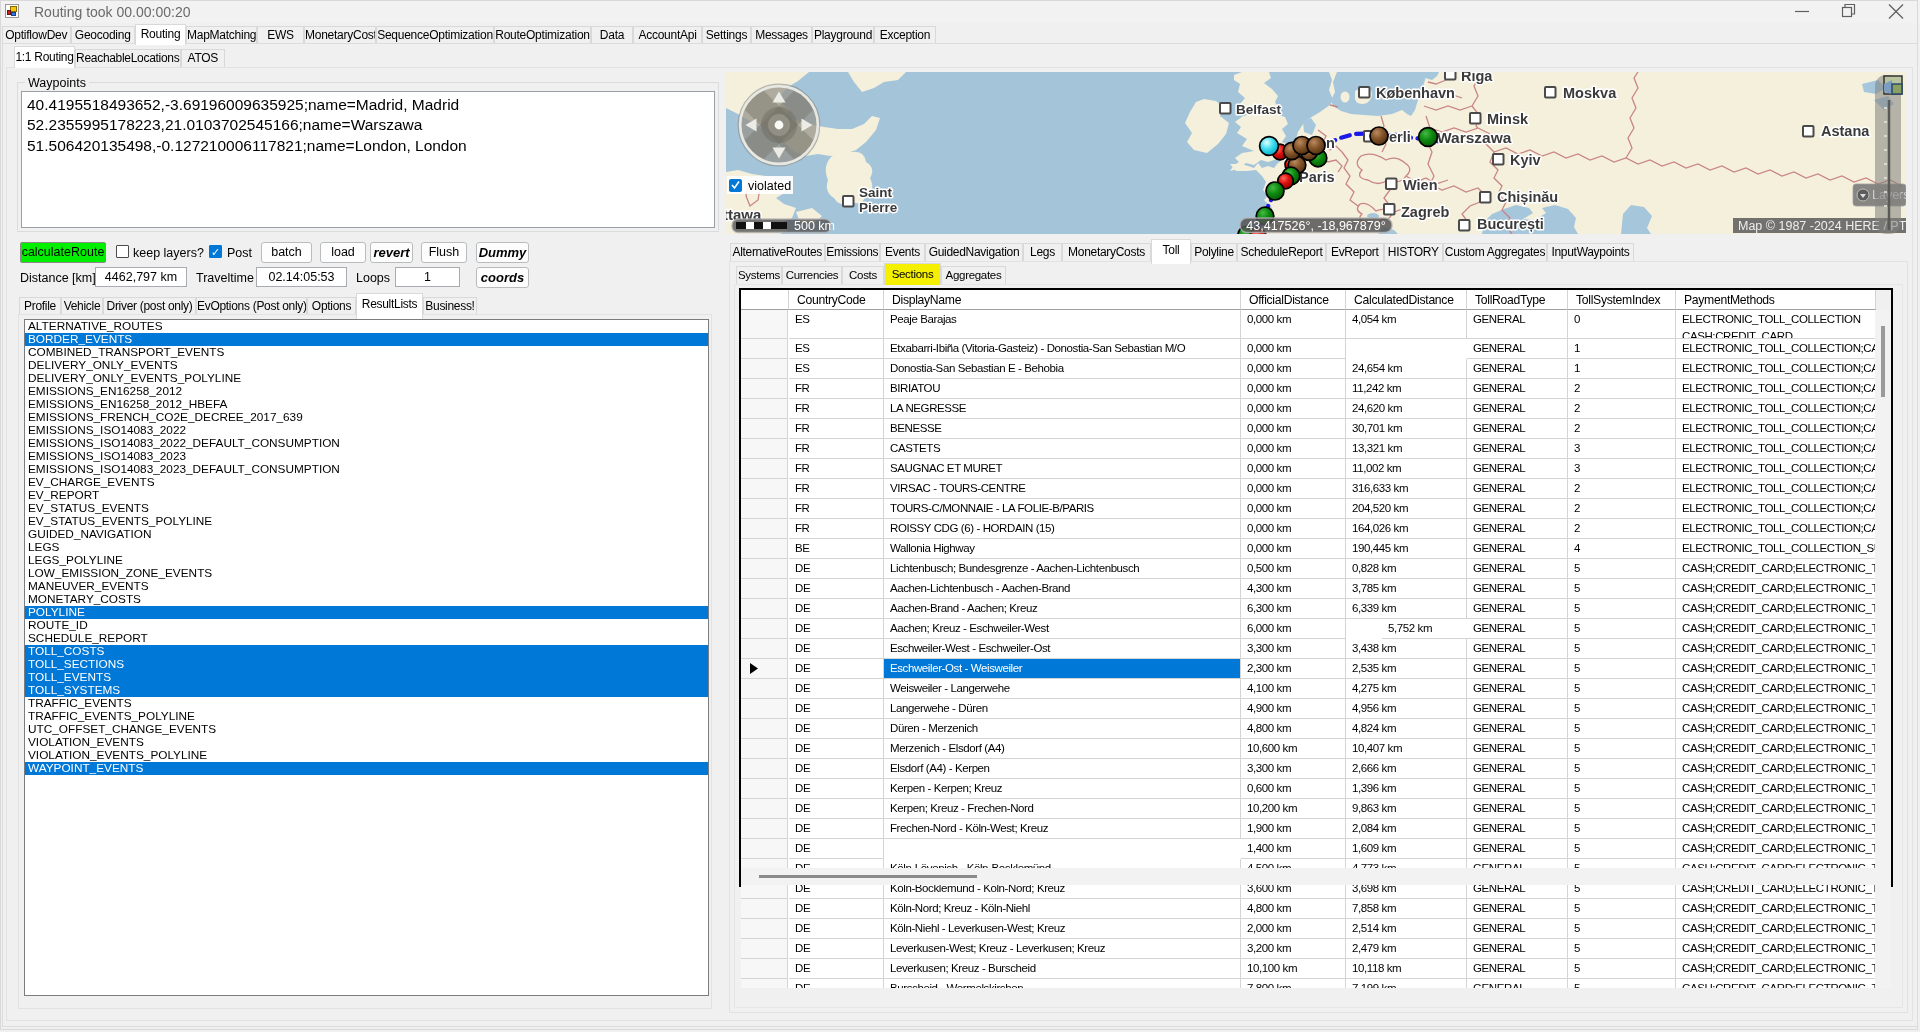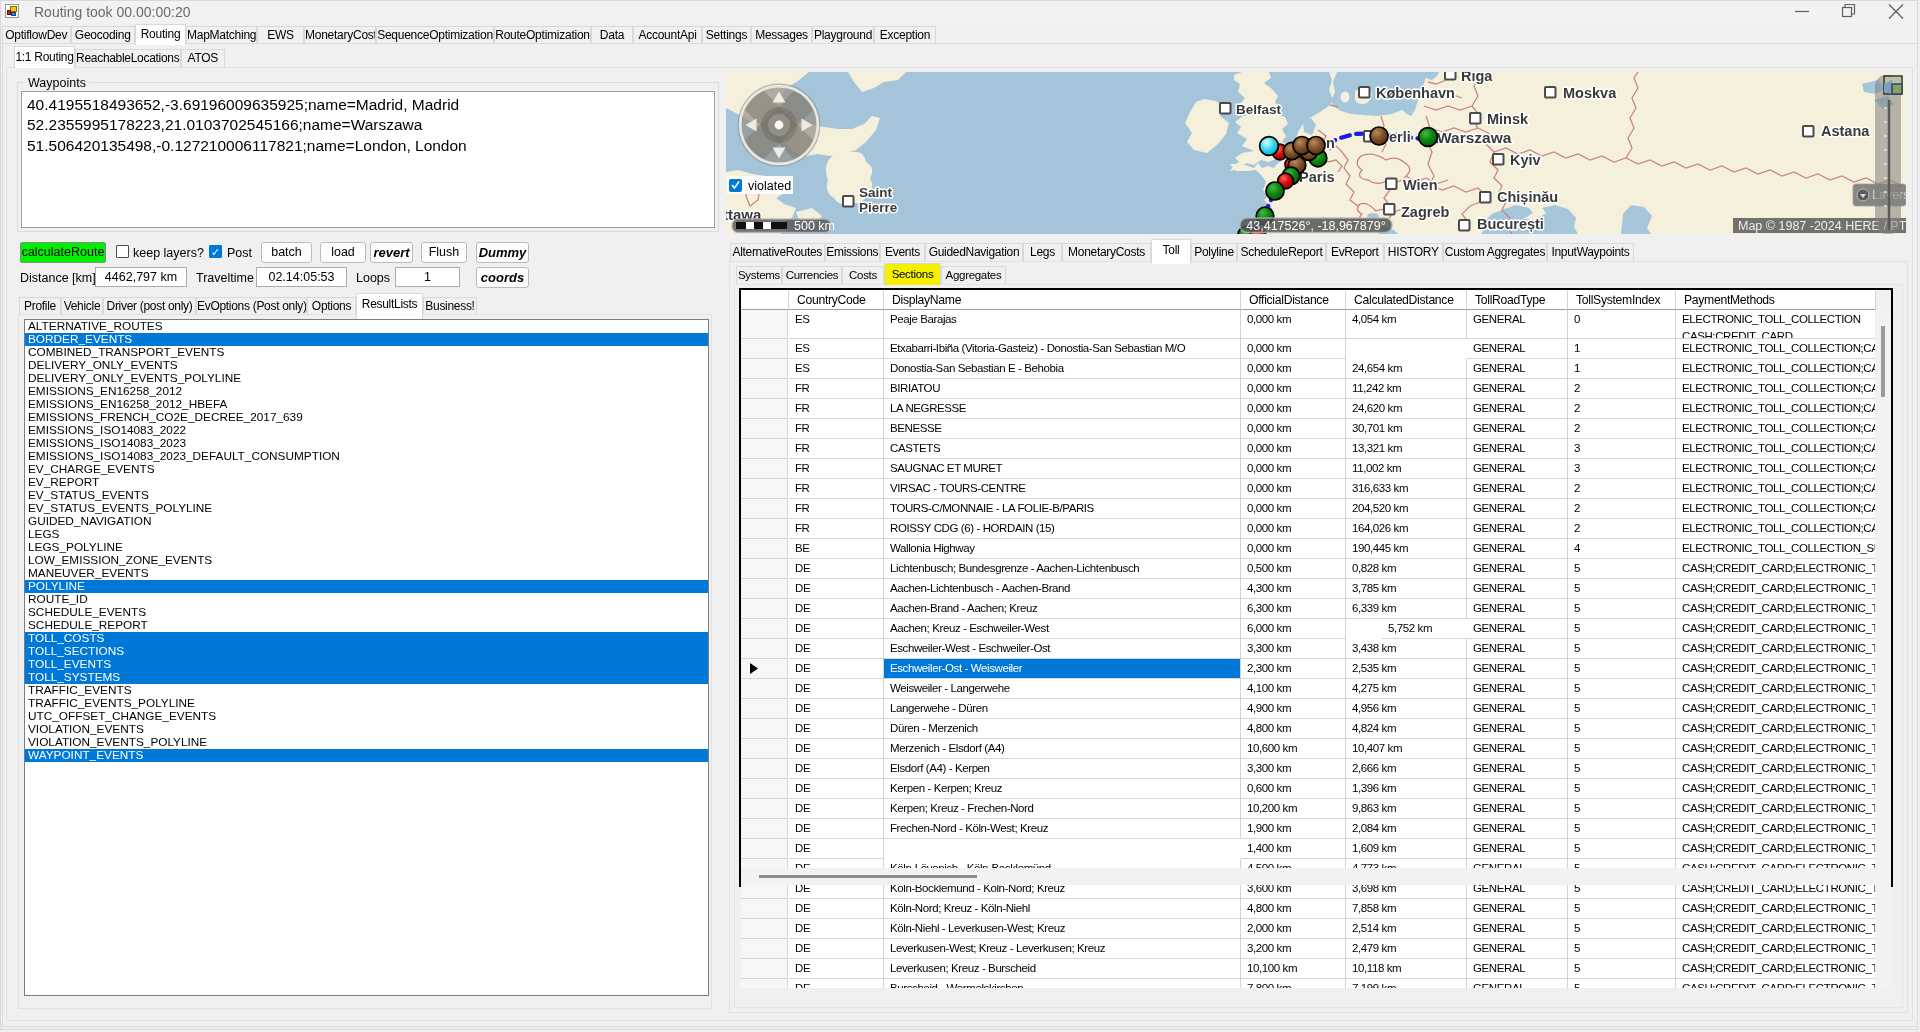--- a/index.html
+++ b/index.html
@@ -142,34 +142,35 @@
 <div class="abs" id="listbox">
     <div class="li">ALTERNATIVE_ROUTES</div>
     <div class="li sel">BORDER_EVENTS</div>
     <div class="li">COMBINED_TRANSPORT_EVENTS</div>
     <div class="li">DELIVERY_ONLY_EVENTS</div>
     <div class="li">DELIVERY_ONLY_EVENTS_POLYLINE</div>
     <div class="li">EMISSIONS_EN16258_2012</div>
     <div class="li">EMISSIONS_EN16258_2012_HBEFA</div>
     <div class="li">EMISSIONS_FRENCH_CO2E_DECREE_2017_639</div>
     <div class="li">EMISSIONS_ISO14083_2022</div>
+    <div class="li">EMISSIONS_ISO14083_2022_DEFAULT_CONSUMPTION</div>
     <div class="li">EMISSIONS_ISO14083_2023</div>
     <div class="li">EMISSIONS_ISO14083_2023_DEFAULT_CONSUMPTION</div>
     <div class="li">EV_CHARGE_EVENTS</div>
     <div class="li">EV_REPORT</div>
     <div class="li">EV_STATUS_EVENTS</div>
     <div class="li">EV_STATUS_EVENTS_POLYLINE</div>
     <div class="li">GUIDED_NAVIGATION</div>
     <div class="li">LEGS</div>
     <div class="li">LEGS_POLYLINE</div>
     <div class="li">LOW_EMISSION_ZONE_EVENTS</div>
     <div class="li">MANEUVER_EVENTS</div>
+    <div class="li">MONETARY_COSTS</div>
     <div class="li sel">POLYLINE</div>
     <div class="li">ROUTE_ID</div>
-    <div class="li">SCHEDULE_EVENTS</div>
     <div class="li">SCHEDULE_REPORT</div>
     <div class="li sel">TOLL_COSTS</div>
     <div class="li sel">TOLL_SECTIONS</div>
     <div class="li sel">TOLL_EVENTS</div>
     <div class="li sel">TOLL_SYSTEMS</div>
     <div class="li">TRAFFIC_EVENTS</div>
     <div class="li">TRAFFIC_EVENTS_POLYLINE</div>
     <div class="li">UTC_OFFSET_CHANGE_EVENTS</div>
     <div class="li">VIOLATION_EVENTS</div>
     <div class="li">VIOLATION_EVENTS_POLYLINE</div>

